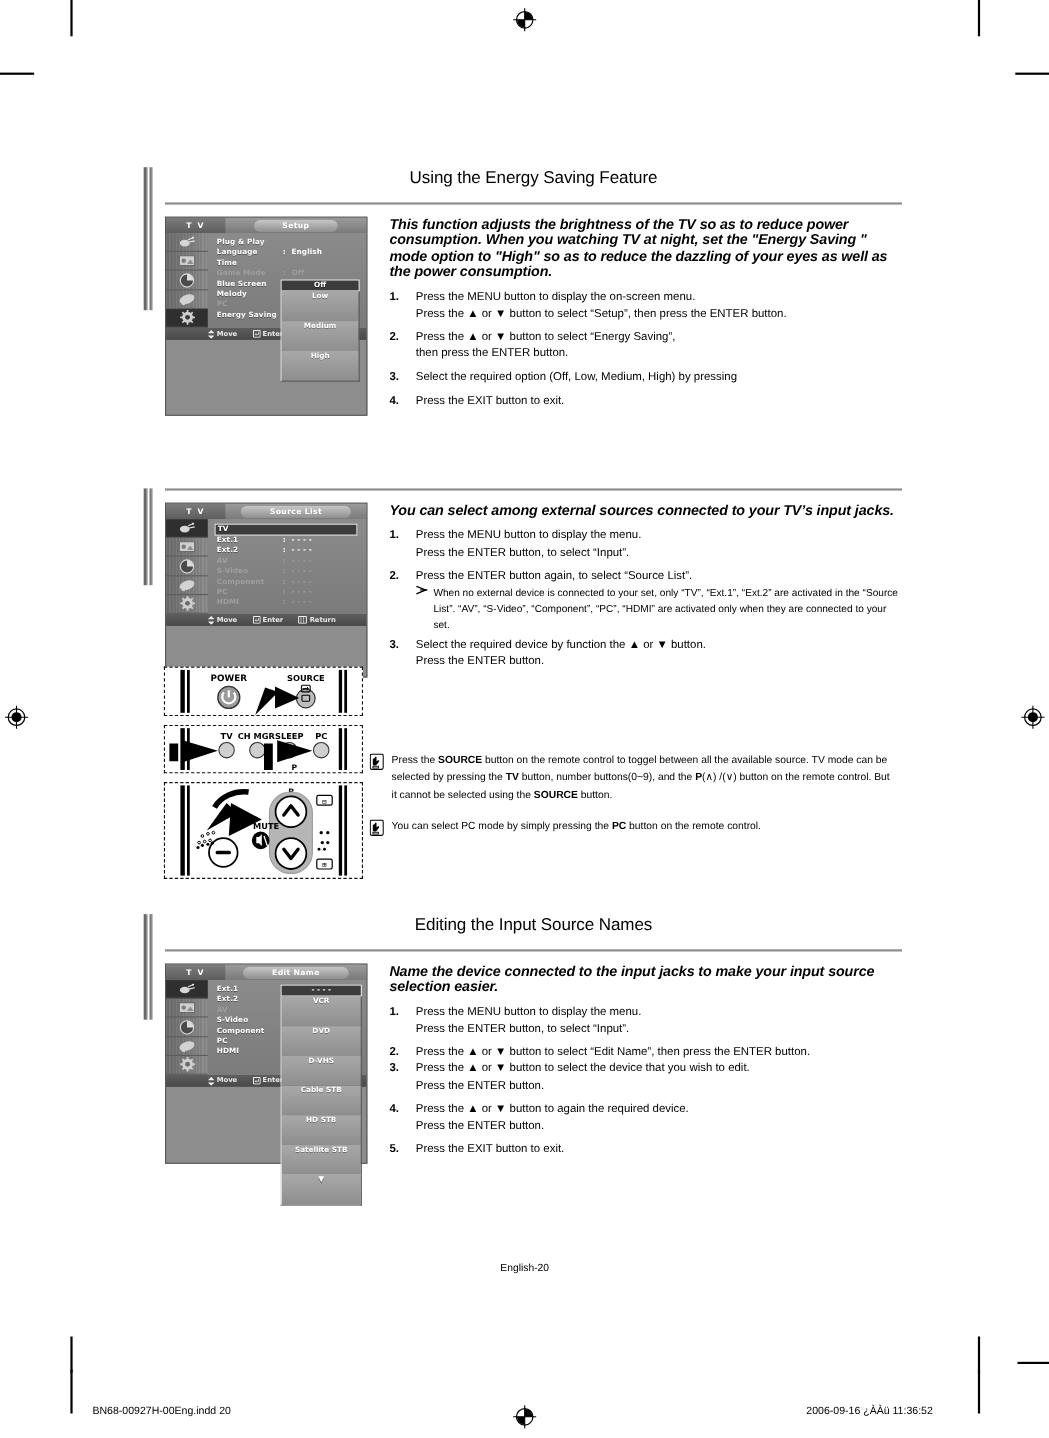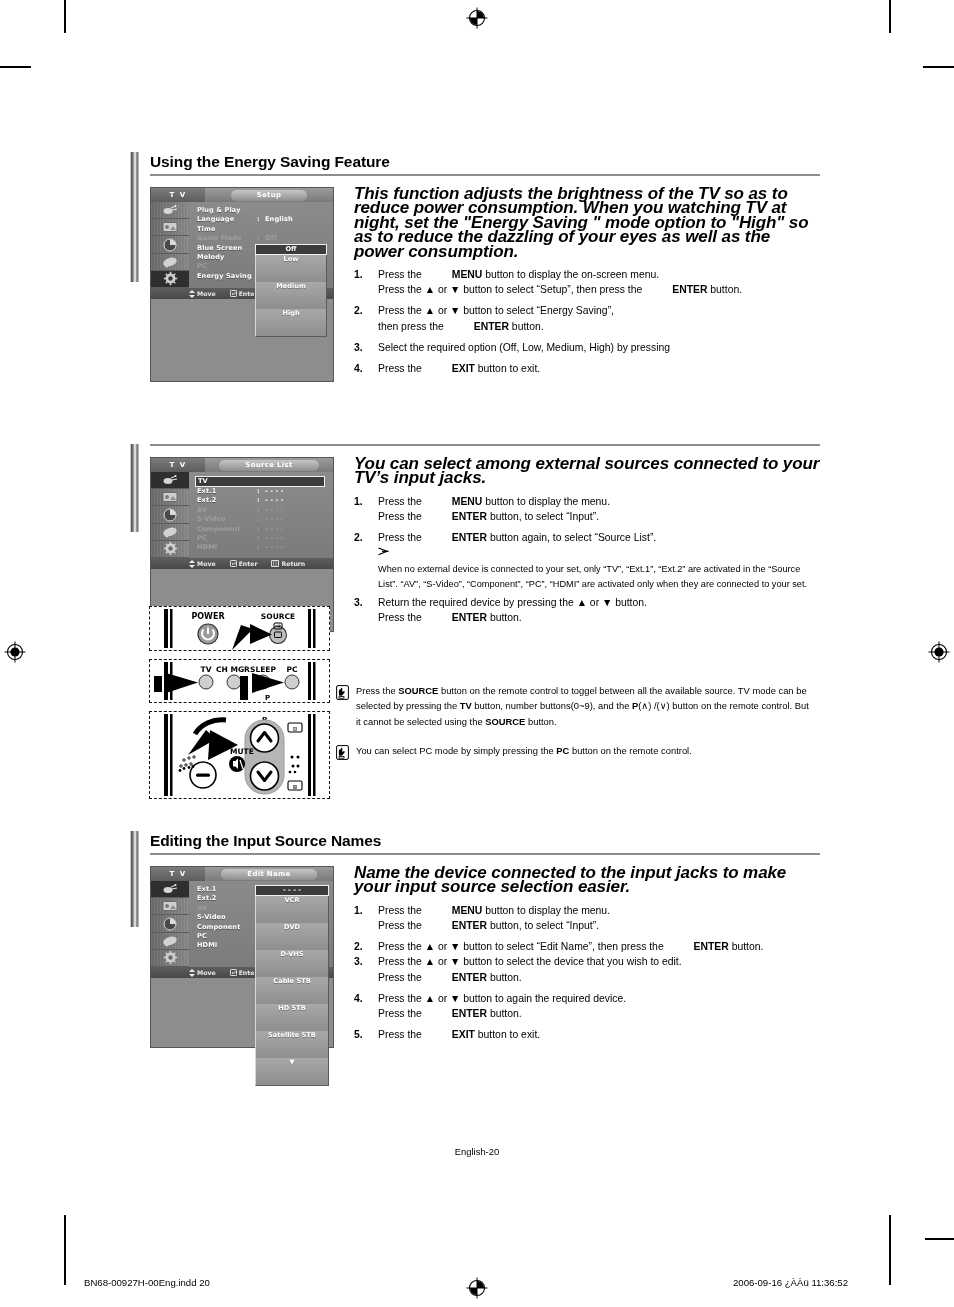--- a/index.html
+++ b/index.html
@@ -32,25 +32,26 @@
   }
 
   
   .section { position: absolute; }
   .section-head {
     position: relative;
     padding-left: 20px;
   }
   .section-title {
     font-size: 15.5px;
-    font-weight: bold;
+    font-weight: normal;
     letter-spacing: -0.1px;
     line-height: 19px;
     color: #000;
-    padding-bottom: 3px;
+    padding-bottom: 13px;
+    text-align: center;
   }
   .section-rule {
     height: 2px;
     background: #8d8d8d;
     margin-left: 0px;
   }
   .vbar {
     position: absolute;
     left: 0px;
     top: 0px;
@@ -167,47 +168,46 @@
     background: #3c3c3c;
     border: 1px solid #efefef;
     color: #ffffff;
     height: 9.4px;
     line-height: 8.4px;
   }
   .osd-opt.last { border-bottom: 1px solid #5a5a5a; }
 
   
   .intro {
-    font-size: 17px;
+    font-size: 13px;
     font-weight: bold;
     font-style: italic;
     line-height: 14.4px;
     letter-spacing: -0.1px;
   }
   .steps { margin-top: 8px; }
   .step {
     display: flex;
     font-size: 10.4px;
     line-height: 15.2px;
     margin-bottom: 6px;
   }
   .step-num {
     width: 24px;
     font-weight: bold;
     flex: 0 0 24px;
   }
   .step-text { flex: 1; }
-  .step-text b { font-weight: bold; margin-left: 27px; }
+  .step-text b { font-weight: normal; }
 
   .subnote {
     display: flex;
     font-size: 9.2px;
     line-height: 14.4px;
     margin-top: 2px;
-    flex-direction: column;
   }
   .subnote-ic {
     flex: 0 0 16px;
     font-size: 10px;
     line-height: 14px;
     font-weight: bold;
   }
   .subnote-tx { flex: 1; }
 
   .note {
@@ -609,21 +609,21 @@
                     <path d="M0.5 1 L9 4.3 L0.5 7.8" fill="none" stroke="#000" stroke-width="1.2"></path>
                     <line x1="4" y1="4.3" x2="10.5" y2="4.3" stroke="#000" stroke-width="1.2"></line>
                   </svg>
               </div>
               <div class="subnote-tx">When no external device is connected to your set, only “TV”, “Ext.1”, “Ext.2” are activated in the “Source List”. “AV”, “S-Video”, “Component”, “PC”, “HDMI” are activated only when they are connected to your set.</div>
             </div>
           </div>
           <div class="step">
             <div class="step-num">3.</div>
             <div class="step-text">
-              <div>Return the required device by pressing the ▲ or ▼ button.</div>
+              <div>Select the required device by function the ▲ or ▼ button.</div>
               <div>Press the <b>ENTER</b> button.</div>
             </div>
           </div>
         </div>
       </div>
     </div>
   </div>
 
   <div class="remote" style="position:absolute;left:149px;top:606px;width:181px;height:45px;">
     <svg width="179" height="43" viewBox="0 0 179 43">

